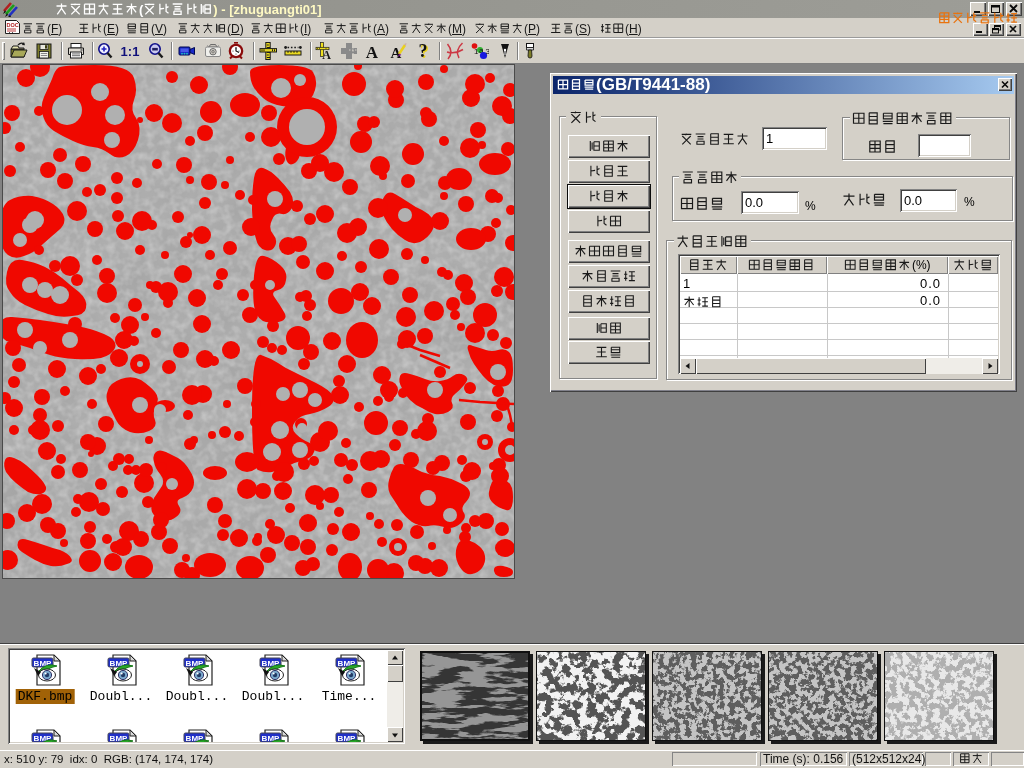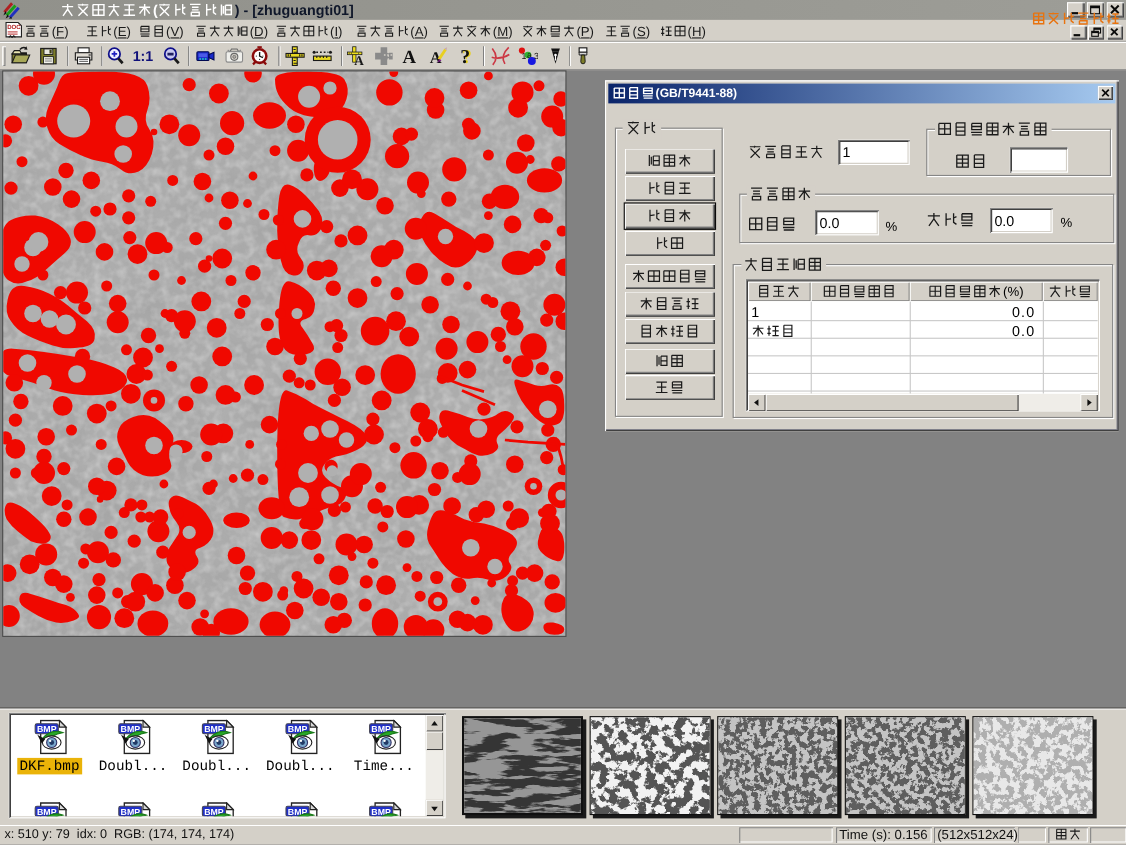--- a/index.html
+++ b/index.html
@@ -32,21 +32,21 @@
       <path d="M76.5,1.6 L76.5,12.4 M71.5,4.6 L81.5,4.6 M75.9,5.2 L71.9,10.4 M77.1,5.2 L81.1,10.4" fill="none" stroke="#ffffff" stroke-width="1.30"></path>
     </svg>
 <span style="font-size:13px;font-weight:bold;color:#fff;">(</span>
 <svg width="70" height="15" viewBox="0 0 70 15" style="vertical-align:-2px;">
       <path d="M6.5,1.6 L5.5,3.2 M2.3,4.0 L6.5,8.2 L10.7,12.4 M10.7,4.0 L6.5,8.2 L2.3,12.4 M1.7,2.4 L11.3,2.4" fill="none" stroke="#ffffff" stroke-width="1.30"></path>
       <path d="M16.9,1.7 L16.9,12.3 M16.9,7.0 L21.1,6.4 M23.1,1.7 L23.1,9.4 L25.5,11.2 M23.1,5.8 L25.5,4.6" fill="none" stroke="#ffffff" stroke-width="1.30"></path>
       <path d="M29.7,2.0 L39.3,2.0 M31.5,4.6 L37.5,4.6 M31.5,7.0 L37.5,7.0 M30.9,9.2 L38.1,9.2 L38.1,12.3 L30.9,12.3 L30.9,9.2" fill="none" stroke="#ffffff" stroke-width="1.30"></path>
       <path d="M44.9,1.7 L44.9,12.3 M44.9,7.0 L49.1,6.4 M51.1,1.7 L51.1,9.4 L53.5,11.2 M51.1,5.8 L53.5,4.6" fill="none" stroke="#ffffff" stroke-width="1.30"></path>
       <path d="M58.3,2.0 L58.3,12.0 M60.1,3.4 L60.1,10.6 M61.9,2.8 L67.3,2.8 L67.3,11.2 L61.9,11.2 L61.9,2.8 M61.9,7.0 L67.3,7.0" fill="none" stroke="#ffffff" stroke-width="1.30"></path>
     </svg>
-<span style="font-size:13px;font-weight:bold;color:#0f172a;">) - [zhuguangti01]</span>
+<span style="font-size:13px;font-weight:bold;color:#fef9c3;">) - [zhuguangti01]</span>
 </div>
 <div class="wbtn" style="left:970px;top:2px;width:16px;height:14px;">
 <svg width="16" height="14">
       <rect x="4" y="9" width="6" height="2" fill="#0a0a0a"></rect>
     </svg>
 </div>
 <div class="wbtn" style="left:988px;top:2px;width:16px;height:14px;">
 <svg width="16" height="14">
       <rect x="3.5" y="3.5" width="8" height="7" fill="none" stroke="#0a0a0a"></rect>
       <rect x="3.5" y="3.5" width="8" height="2" fill="#0a0a0a"></rect>
@@ -761,21 +761,21 @@
     <circle cx="510" cy="450" r="5" fill="#b0b0b0"></circle>
   </svg>
 <div class="abs raised" style="left:550px;top:73px;width:467px;height:319px;"></div>
 <div class="abs" style="left:553px;top:76px;width:461px;height:18px;background:linear-gradient(90deg,#0a246a,#a6caf0);"></div>
 <div class="abs" style="left:557px;top:78px;height:14px;display:flex;align-items:center;">
 <svg width="39" height="14" viewBox="0 0 39 14" style="vertical-align:-2px;">
       <path d="M1.4,2.1 L10.6,2.1 L10.6,10.9 L1.4,10.9 L1.4,2.1 M1.4,6.5 L10.6,6.5 M6.0,2.1 L6.0,10.9" fill="none" stroke="#ffffff" stroke-width="1.25"></path>
       <path d="M15.5,1.7 L22.5,1.7 L22.5,11.3 L15.5,11.3 L15.5,1.7 M15.5,5.0 L22.5,5.0 M15.5,8.2 L22.5,8.2" fill="none" stroke="#ffffff" stroke-width="1.25"></path>
       <path d="M28.1,2.1 L35.9,2.1 L35.9,7.1 L28.1,7.1 L28.1,2.1 M28.1,4.5 L35.9,4.5 M27.6,9.2 L36.4,9.2 M28.1,11.2 L36.2,11.2" fill="none" stroke="#ffffff" stroke-width="1.25"></path>
     </svg>
-<span style="font-size:11px;font-weight:bold;color:#fff;">(GB/T9441-88)</span>
+<span style="font-size:17px;font-weight:bold;color:#fff;">(GB/T9441-88)</span>
 </div>
 <div class="wbtn" style="left:998px;top:78px;width:14px;height:13px;">
     <svg width="14" height="13">
       <path d="M4,3.5 L10,9.5 M10,3.5 L4,9.5" stroke="#0a0a0a" stroke-width="1.6"></path>
     </svg>
   </div>
 <div class="abs gb" style="left:559px;top:116px;width:98px;height:263px;"></div>
 <div class="abs" style="left:566px;top:109px;background:#d4d0c8;padding:0 3px;"><svg width="29.0" height="15.5" viewBox="0 0 29.0 15.5" style="vertical-align:-2px;">
       <path d="M6.8,1.6 L5.8,3.2 M2.4,4.1 L6.8,8.5 L11.1,12.9 M11.1,4.1 L6.8,8.5 L2.4,12.9 M1.8,2.5 L11.8,2.5" fill="none" stroke="#1a1a1a" stroke-width="1.15"></path>
       <path d="M17.5,1.8 L17.5,12.8 M17.5,7.2 L21.9,6.6 M24.0,1.8 L24.0,9.8 L26.5,11.6 M24.0,6.0 L26.5,4.8" fill="none" stroke="#1a1a1a" stroke-width="1.15"></path>
@@ -994,21 +994,21 @@
   </svg>
 <svg class="abs" style="left:182px;top:654px;" width="32" height="32" viewBox="0 0 32 32">
     <use href="#bmpicon"></use>
   </svg>
 <svg class="abs" style="left:258px;top:654px;" width="32" height="32" viewBox="0 0 32 32">
     <use href="#bmpicon"></use>
   </svg>
 <svg class="abs" style="left:334px;top:654px;" width="32" height="32" viewBox="0 0 32 32">
     <use href="#bmpicon"></use>
   </svg>
-<div class="abs" style="left:45px;top:689px;transform:translateX(-50%);background:#eab308;font-family:'Liberation Mono',monospace;font-size:13px;padding:0 2px;white-space:pre;">DKF.bmp</div>
+<div class="abs" style="left:45px;top:689px;transform:translateX(-50%);background:#a16207;font-family:'Liberation Mono',monospace;font-size:13px;padding:0 2px;white-space:pre;">DKF.bmp</div>
 <div class="abs" style="left:121px;top:689px;transform:translateX(-50%);font-family:'Liberation Mono',monospace;font-size:13px;padding:0 2px;white-space:pre;">Doubl...</div>
 <div class="abs" style="left:197px;top:689px;transform:translateX(-50%);font-family:'Liberation Mono',monospace;font-size:13px;padding:0 2px;white-space:pre;">Doubl...</div>
 <div class="abs" style="left:273px;top:689px;transform:translateX(-50%);font-family:'Liberation Mono',monospace;font-size:13px;padding:0 2px;white-space:pre;">Doubl...</div>
 <div class="abs" style="left:349px;top:689px;transform:translateX(-50%);font-family:'Liberation Mono',monospace;font-size:13px;padding:0 2px;white-space:pre;">Time...</div>
 <div class="abs" style="left:10px;top:727px;width:377px;height:15px;overflow:hidden;">
 <svg style="position:absolute;left:20px;top:2px;" width="32" height="32" viewBox="0 0 32 32">
       <use href="#bmpicon"></use>
     </svg>
 <svg style="position:absolute;left:96px;top:2px;" width="32" height="32" viewBox="0 0 32 32">
       <use href="#bmpicon"></use>

